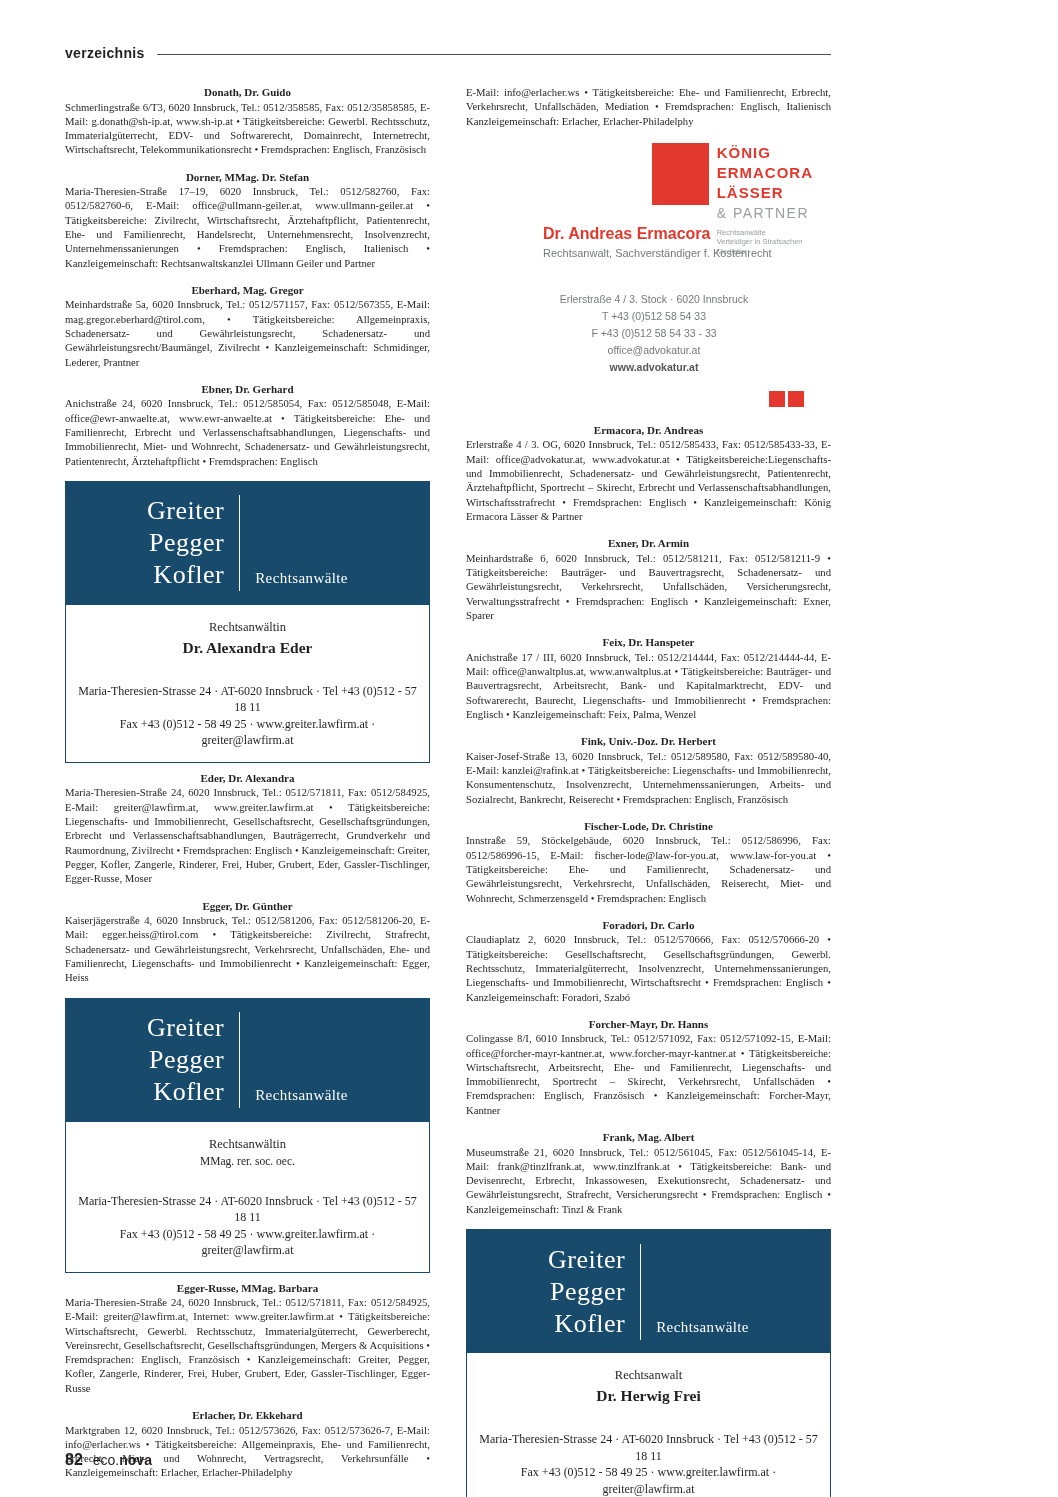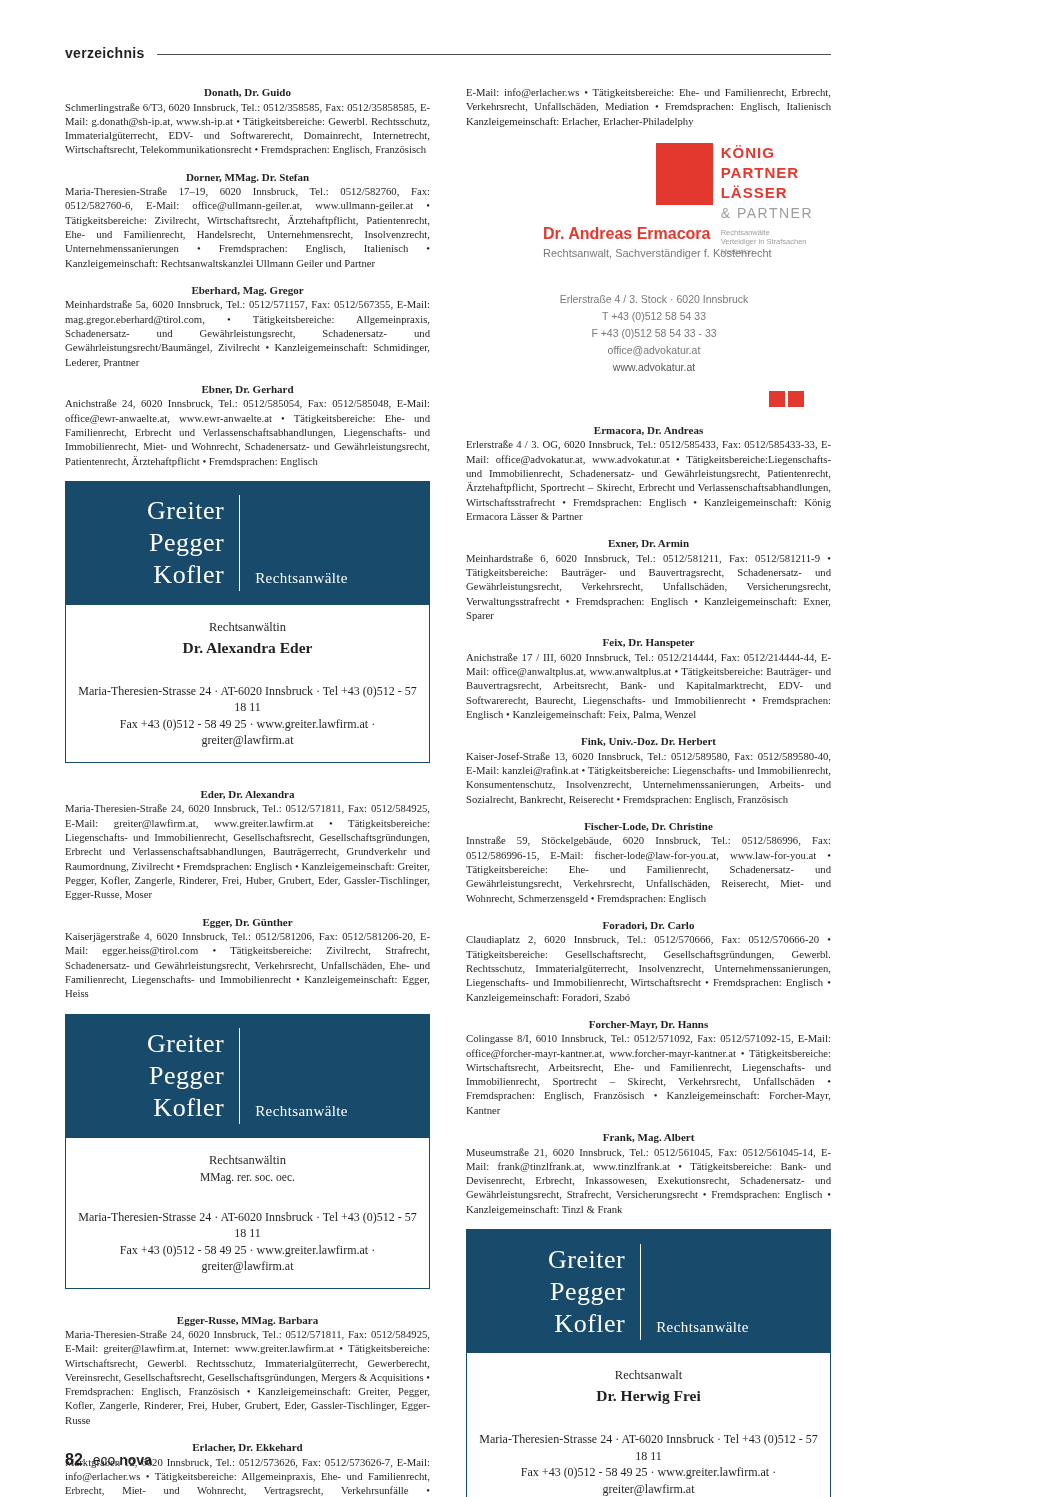--- a/index.html
+++ b/index.html
@@ -54,21 +54,21 @@
   }
   .continuation {
     font-size: 10.7px;
     line-height: 14.3px;
     text-align: justify;
     margin-bottom: 13px;
   }
   
   .greiter-ad {
     border: 1px solid #174a6b;
-    margin: 2px 0 24px 0;
+    margin: 2px 0 8px 0;
     background: #ffffff;
   }
   .g-head {
     background: #174a6b;
     height: 123px;
     display: flex;
     justify-content: center;
     align-items: center;
     color: #ffffff;
   }
@@ -154,21 +154,21 @@
   .erm-addr {
     position: absolute;
     top: 150px;
     left: 16px;
     width: 344px;
     text-align: center;
     color: #77787b;
     font-size: 10.5px;
     line-height: 17px;
   }
-  .erm-addr .bold-line { font-weight: normal; color: #55565a; }
+  .erm-addr .bold-line { font-weight: bold; color: #55565a; }
   .erm-squares {
     position: absolute;
     bottom: 0;
     left: 303px;
     display: flex;
     gap: 3px;
   }
   .erm-squares span {
     width: 16px;
     height: 16px;
@@ -301,21 +301,21 @@
 
     <div class="col">
 
       <div class="continuation">E-Mail: info@erlacher.ws • Tätigkeitsbereiche: Ehe- und Familienrecht, Erbrecht, Verkehrsrecht, Unfallschäden, Mediation • Fremdsprachen: Englisch, Italienisch Kanzleigemeinschaft: Erlacher, Erlacher-Philadelphy</div>
 
       <div class="erm-ad">
         <div class="erm-logo">
           <div class="erm-logo-mark"></div>
           <div class="erm-logo-text">
             <div class="erm-logo-red">KÖNIG</div>
-            <div class="erm-logo-red">PARTNER</div>
+            <div class="erm-logo-red">ERMACORA</div>
             <div class="erm-logo-red">LÄSSER</div>
             <div class="erm-logo-gray">&amp; PARTNER</div>
             <div class="erm-logo-sub">
               <div>Rechtsanwälte</div>
               <div>Verteidiger in Strafsachen</div>
               <div>Mediation</div>
             </div>
           </div>
         </div>
         <div class="erm-person">Dr. Andreas Ermacora</div>

